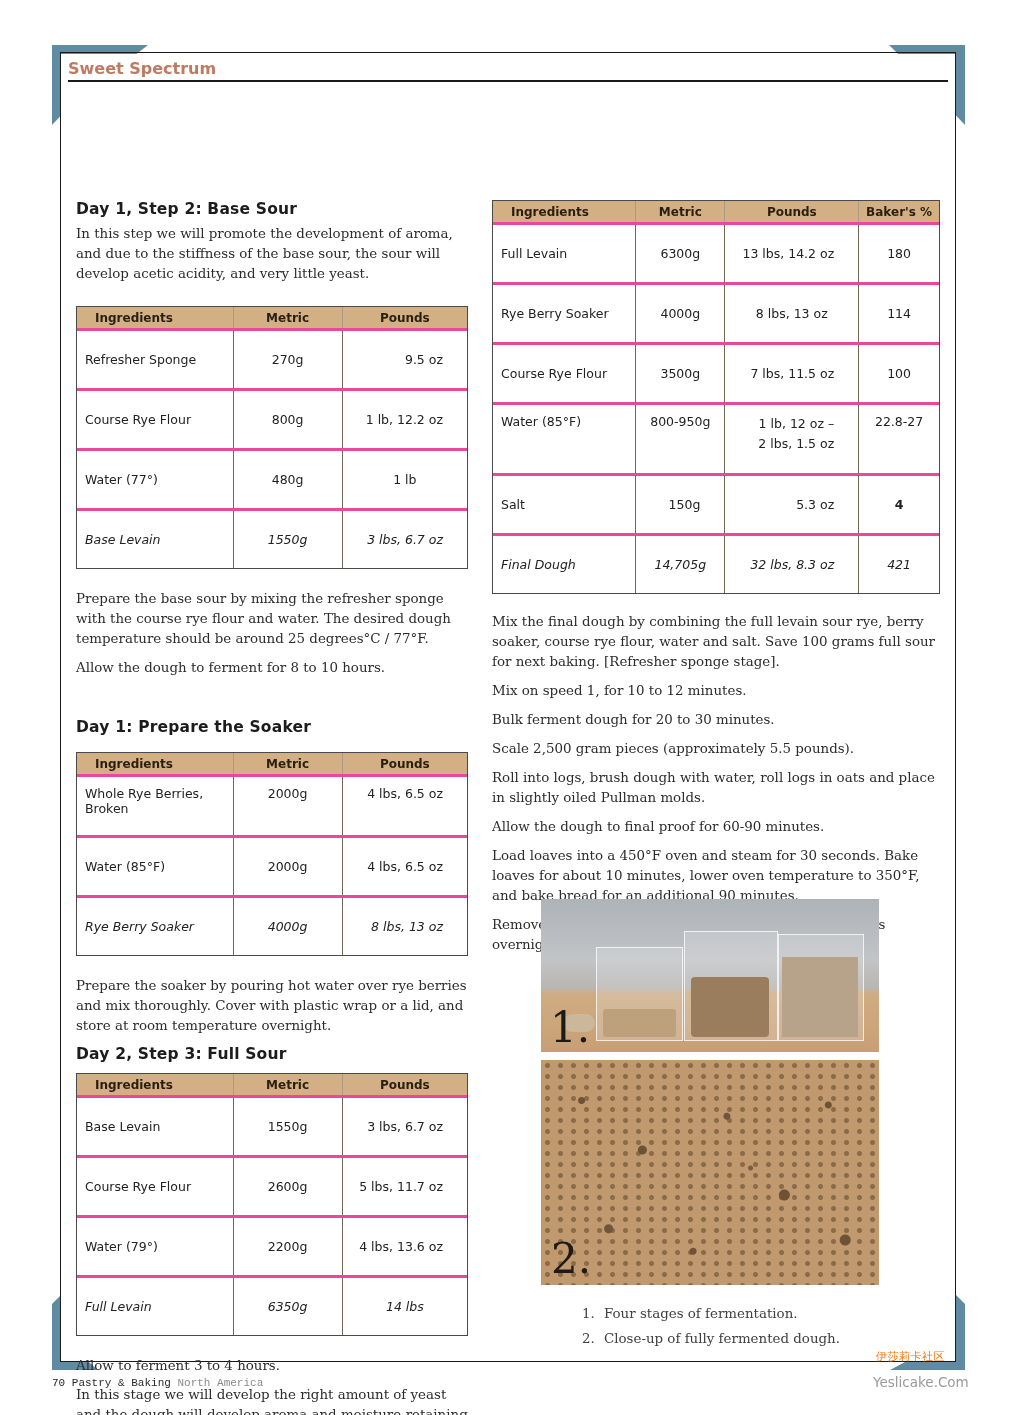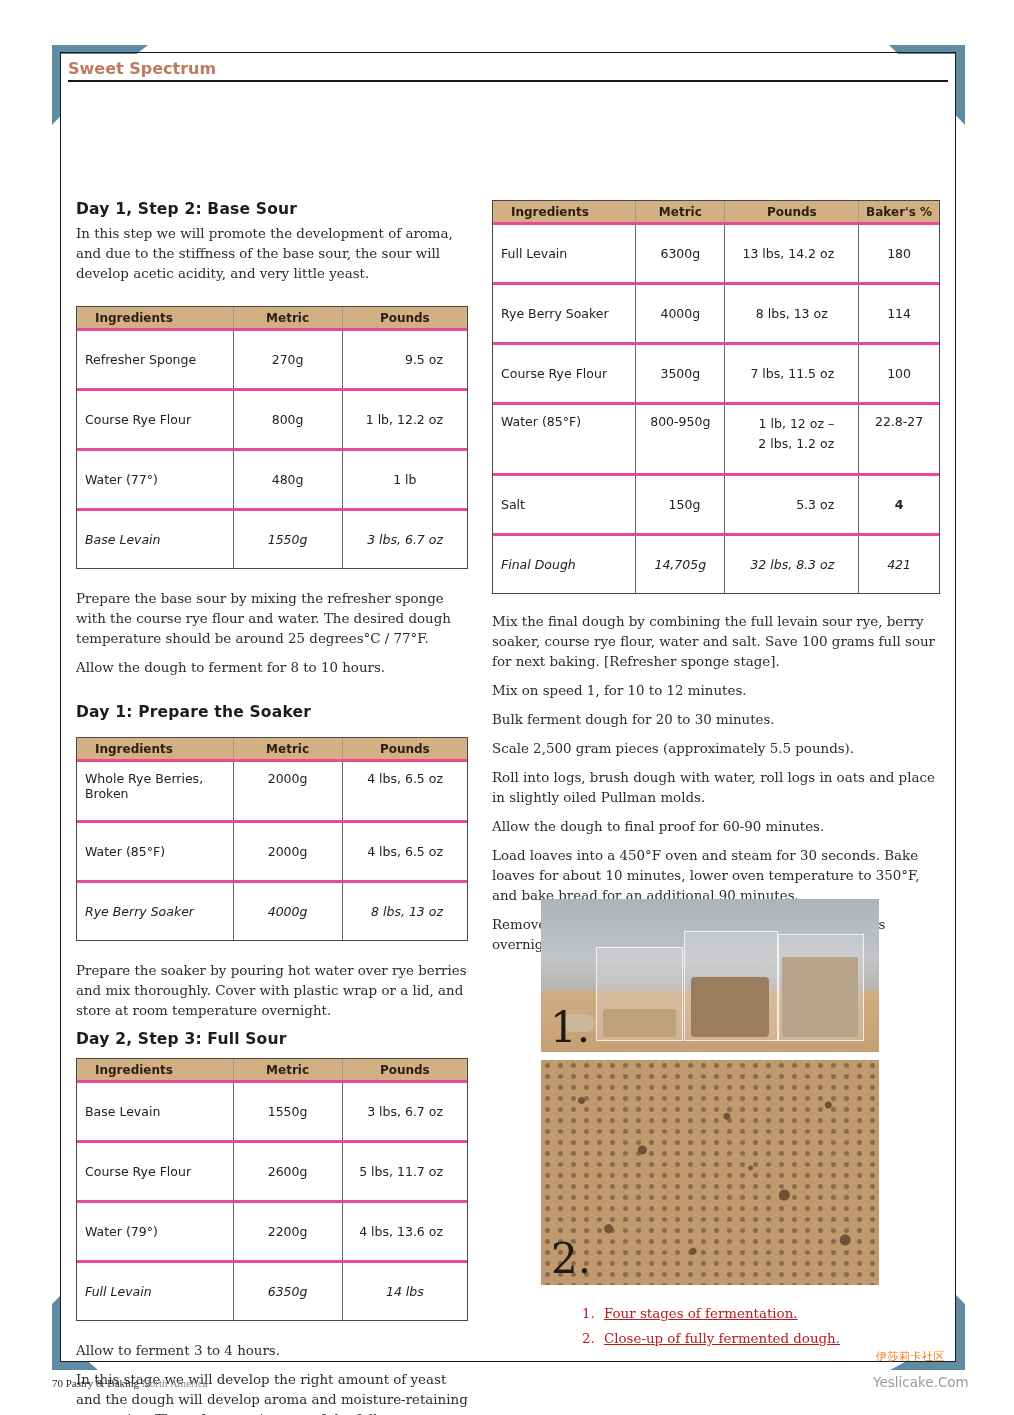--- a/index.html
+++ b/index.html
@@ -58,24 +58,24 @@
       radial-gradient(circle at 45% 85%, #6e5236 0 3px, transparent 4px),
       radial-gradient(circle at 90% 80%, #6e5236 0 5px, transparent 6px),
       radial-gradient(circle at 62% 48%, #7a5c3e 0 2px, transparent 3px),
       radial-gradient(circle 2px at 50% 50%, #8a6a48 0 2px, transparent 3px);
     background-size: 100% 100%, 100% 100%, 100% 100%, 100% 100%, 100% 100%, 100% 100%, 100% 100%, 100% 100%, 100% 100%, 13px 11px;
   }
   .container { position: absolute; border: 1.5px solid rgba(255,255,255,0.75); background: rgba(230,230,235,0.25); }
   .fill { position: absolute; }
   .photo-num { position: absolute; font-family: "DejaVu Serif", serif; font-size: 42px; color: #1e1a16; line-height: 1; }
 
-  .captions { position: absolute; left: 582px; top: 1301px; font-family: "DejaVu Serif", serif; font-size: 13.4px; line-height: 25px; color: #b91c1c; text-decoration: underline; }
+  .captions { position: absolute; left: 582px; top: 1301px; font-family: "DejaVu Serif", serif; font-size: 13.4px; line-height: 25px; color: #404040; }
   .captions .n { display: inline-block; width: 22px; }
 
-  .footer { position: absolute; left: 52px; top: 1377px; font-family: Liberation Serif, serif; font-size: 11px; color: #2a2a2a; }
+  .footer { position: absolute; left: 52px; top: 1377px; font-family: Liberation Mono, monospace; font-size: 11px; color: #2a2a2a; }
   .footer .na { color: #8a8a8a; }
 
   .wm-cn { position: absolute; left: 876px; top: 1349px; font-family: Liberation Sans, sans-serif; font-size: 11px; color: #f07a1a; letter-spacing: 0.5px; }
   .wm-en { position: absolute; left: 873px; top: 1374px; font-family: "DejaVu Sans", sans-serif; font-size: 13.5px; color: #9a9a9a; }
 </style>
 </head>
 <body>
 
 <div class="corner c-tl-h"></div>
 <div class="corner c-tl-v"></div>
@@ -121,21 +121,21 @@
         </tr>
         <tr class="total">
           <td class="ingr">Base Levain</td>
           <td class="num">1550g</td>
           <td class="r">3 lbs, 6.7 oz</td>
         </tr>
       </tbody>
         </table>
     </div>
     <p class="body">Prepare the base sour by mixing the refresher sponge with the course rye flour and water.  The desired dough temperature should be around 25 degrees°C / 77°F.</p>
-    <p class="body" style="margin-bottom:25px">Allow the dough to ferment for 8 to 10 hours.</p>
+    <p class="body" style="margin-bottom:40px">Allow the dough to ferment for 8 to 10 hours.</p>
   </section>
 
   <section>
     <h2 class="sec" style="margin-bottom:16px">Day 1: Prepare the Soaker</h2>
     <div class="tbl-wrap">
       <table class="ing">
         <tbody>
             <tr>
           <th class="first" style="width:40%">Ingredients</th>
           <th style="width:28%">Metric</th>
@@ -226,21 +226,21 @@
         <tr>
           <td class="ingr">Course Rye Flour</td>
           <td class="num">3500g</td>
           <td class="r">7 lbs, 11.5 oz</td>
           <td class="num">100</td>
         </tr>
         <tr class="tall">
           <td class="ingr" style="height:50px">Water (85°F)</td>
           <td class="num">800-950g</td>
           <td class="r" style="white-space:pre-line; line-height:20px">1 lb, 12 oz –
-2 lbs, 1.2 oz</td>
+2 lbs, 1.5 oz</td>
           <td class="num">22.8-27</td>
         </tr>
         <tr>
           <td class="ingr">Salt</td>
           <td class="r">150g</td>
           <td class="r">5.3 oz</td>
           <td class="num" style="font-weight:bold">4</td>
         </tr>
         <tr class="total">
           <td class="ingr">Final Dough</td>

